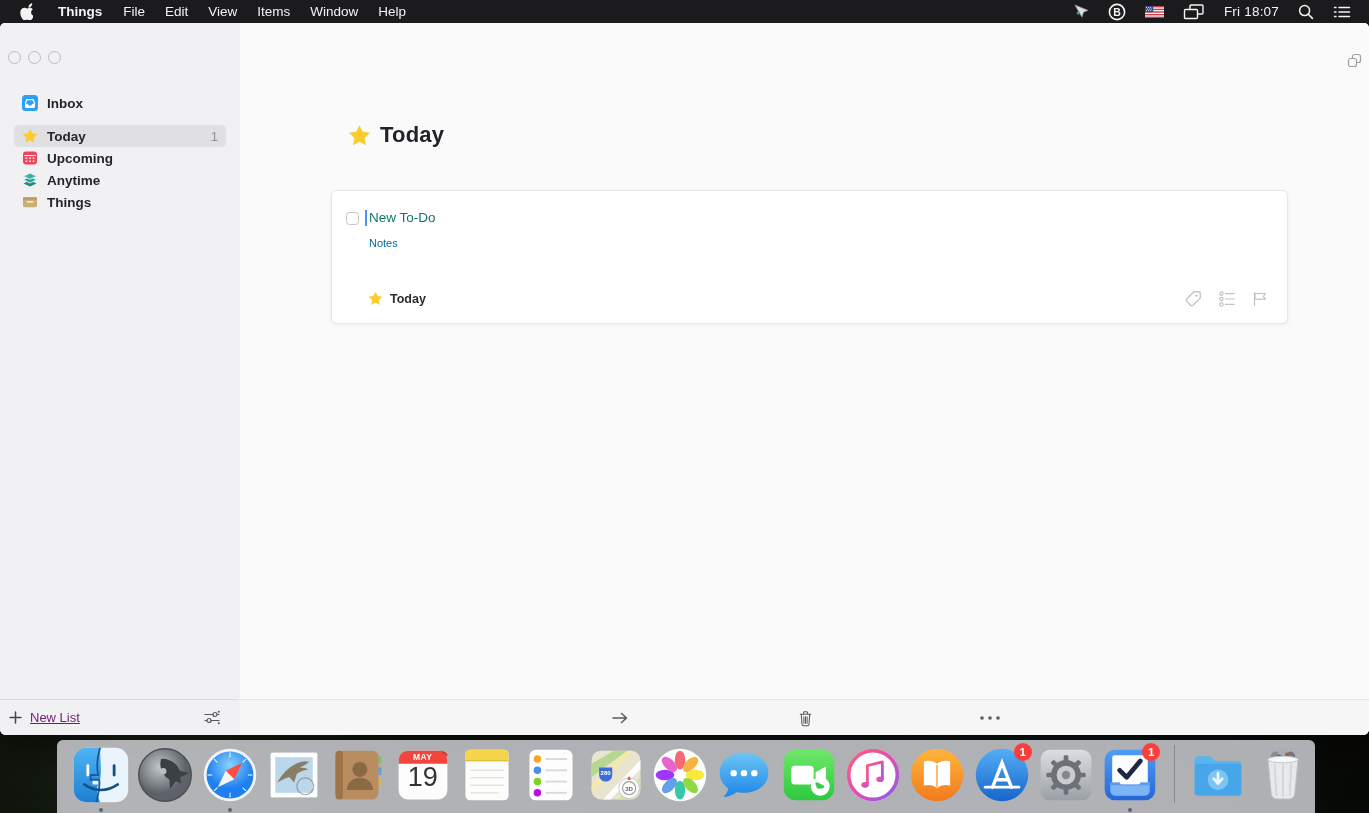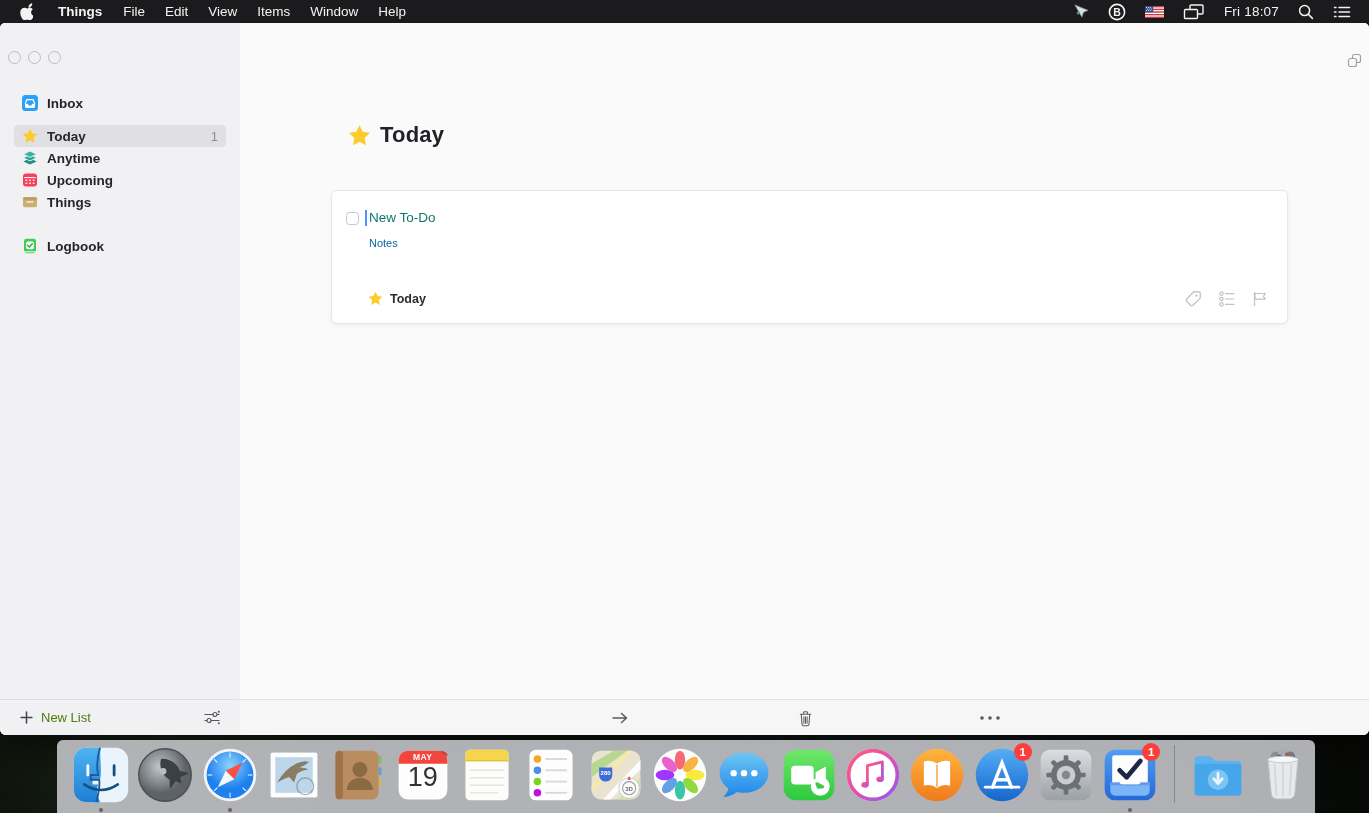--- a/index.html
+++ b/index.html
@@ -41,21 +41,21 @@
     padding-left:22px; margin:0; }
   .side-row .s-ic { width:16px; height:16px; margin-right:9px; flex:0 0 16px; }
   .side-row .s-label { font-size:13.5px; font-weight:600; color:#26262a; }
   .side-row.sel { background:#e0e0e2; border-radius:4px; margin:0 14px; padding-left:8px; }
   .row-gap { height:11px; }
   .s-count { margin-left:auto; margin-right:14px; font-size:13px; color:#8e8e93; font-weight:400; }
   .side-row.sel .s-count { margin-right:8px; }
 
   .side-footer { position:absolute; bottom:0; left:0; width:239px; height:36px;
     border-top:1px solid #dcdcdf; display:flex; align-items:center; background:#f1f1f3; }
-  .newlist { display:flex; align-items:center; gap:8px; padding-left:20px; color:#4d7c0f; font-size:13px; }
+  .newlist { display:flex; align-items:center; gap:8px; padding-left:9px; color:#701a75; font-size:13px;text-decoration:underline; }
   .filter-btn { margin-left:auto; margin-right:18px; display:flex; align-items:center; }
 
   .main { position:absolute; top:0; left:240px; width:1129px; height:712px; background:#fafafa; }
   .win-copy { position:absolute; top:29px; right:6px; }
   .page-head { position:absolute; top:99px; left:108px; display:flex; align-items:center; gap:9px; }
   .page-title { font-size:22px; font-weight:700; color:#212227; letter-spacing:.2px; }
 
   .card { position:absolute; left:91px; top:167px; width:957px; height:134px;
     background:#fff; border:1px solid #e7e7e9; border-radius:6px;
     box-shadow:0 1px 4px rgba(0,0,0,.06); }
@@ -196,60 +196,51 @@
       <div class="row-gap"></div>
       <div class="side-row sel">
         <svg class="s-ic" viewBox="0 0 16 16">
           <polygon points="8,0.8 10.3,5.4 15.3,6.1 11.6,9.7 12.5,14.8 8,12.3 3.5,14.8 4.4,9.7 0.7,6.1 5.7,5.4" fill="#fccb2d"></polygon>
         </svg>
         <span class="s-label">Today</span>
         <span class="s-count">1</span>
       </div>
       <div class="side-row">
         <svg class="s-ic" viewBox="0 0 16 16">
-          <path d="M8 8.2 L14.6 11.4 8 14.6 1.4 11.4 Z" fill="#1f8d80"></path>
-          <path d="M8 4.6 L14.6 7.8 8 11 1.4 7.8 Z" fill="#2aa192" stroke="#f1f1f3" stroke-width=".9"></path>
-          <path d="M8 1 L14.6 4.2 8 7.4 1.4 4.2 Z" fill="#35b3a7" stroke="#f1f1f3" stroke-width=".9"></path>
-        </svg>
-        <span class="s-label">Anytime</span>
-      </div>
-      <div class="side-row">
-        <svg class="s-ic" viewBox="0 0 16 16">
           <rect x="1" y="1.5" width="14" height="13" rx="3" fill="#f4425b"></rect>
           <rect x="2.2" y="5" width="11.6" height="1.1" fill="#fff" opacity=".9"></rect>
           <g fill="#fff" opacity=".85">
             <rect x="3.4" y="7.4" width="2" height="1.6" rx=".4"></rect>
               <rect x="7" y="7.4" width="2" height="1.6" rx=".4"></rect>
               <rect x="10.6" y="7.4" width="2" height="1.6" rx=".4"></rect>
             <rect x="3.4" y="10.4" width="2" height="1.6" rx=".4"></rect>
               <rect x="7" y="10.4" width="2" height="1.6" rx=".4"></rect>
               <rect x="10.6" y="10.4" width="2" height="1.6" rx=".4"></rect>
           </g>
         </svg>
         <span class="s-label">Upcoming</span>
       </div>
       <div class="side-row">
         <svg class="s-ic" viewBox="0 0 16 16">
+          <path d="M8 8.2 L14.6 11.4 8 14.6 1.4 11.4 Z" fill="#1f8d80"></path>
+          <path d="M8 4.6 L14.6 7.8 8 11 1.4 7.8 Z" fill="#2aa192" stroke="#f1f1f3" stroke-width=".9"></path>
+          <path d="M8 1 L14.6 4.2 8 7.4 1.4 4.2 Z" fill="#35b3a7" stroke="#f1f1f3" stroke-width=".9"></path>
+        </svg>
+        <span class="s-label">Anytime</span>
+      </div>
+      <div class="side-row">
+        <svg class="s-ic" viewBox="0 0 16 16">
           <rect x="1" y="3.2" width="14" height="10" rx="1.8" fill="#c9af72"></rect>
           <rect x="1" y="3.2" width="14" height="2.6" rx="1.3" fill="#b89d60"></rect>
           <rect x="4.5" y="7" width="7" height="1.8" rx=".9" fill="#efe6cd"></rect>
         </svg>
         <span class="s-label">Things</span>
       </div>
       <div class="row-gap"></div>
         <div class="row-gap"></div>
-      <div class="side-row">
-        <svg class="s-ic" viewBox="0 0 16 16">
-          <rect x="2" y="0.8" width="12" height="14.4" rx="2.4" fill="#3ecf52"></rect>
-          <rect x="2" y="13.2" width="12" height="1.2" fill="#fff" opacity=".8"></rect>
-          <rect x="4.2" y="3.6" width="7.6" height="7.6" rx="1.6" fill="#fff"></rect>
-          <path d="M5.8 7.4 l1.6 1.7 2.9 -3.3" fill="none" stroke="#2fae44" stroke-width="1.5" stroke-linecap="round" stroke-linejoin="round"></path>
-        </svg>
-        <span class="s-label">Logbook</span>
-      </div>
     </div>
 
     <div class="side-footer">
       <div class="newlist">
         <svg width="13" height="13" viewBox="0 0 12 12">
           <path d="M6 1 V11 M1 6 H11" stroke="#454548" stroke-width="1.4" stroke-linecap="round"></path>
         </svg>
         <span>New List</span>
       </div>
       <div class="filter-btn">

